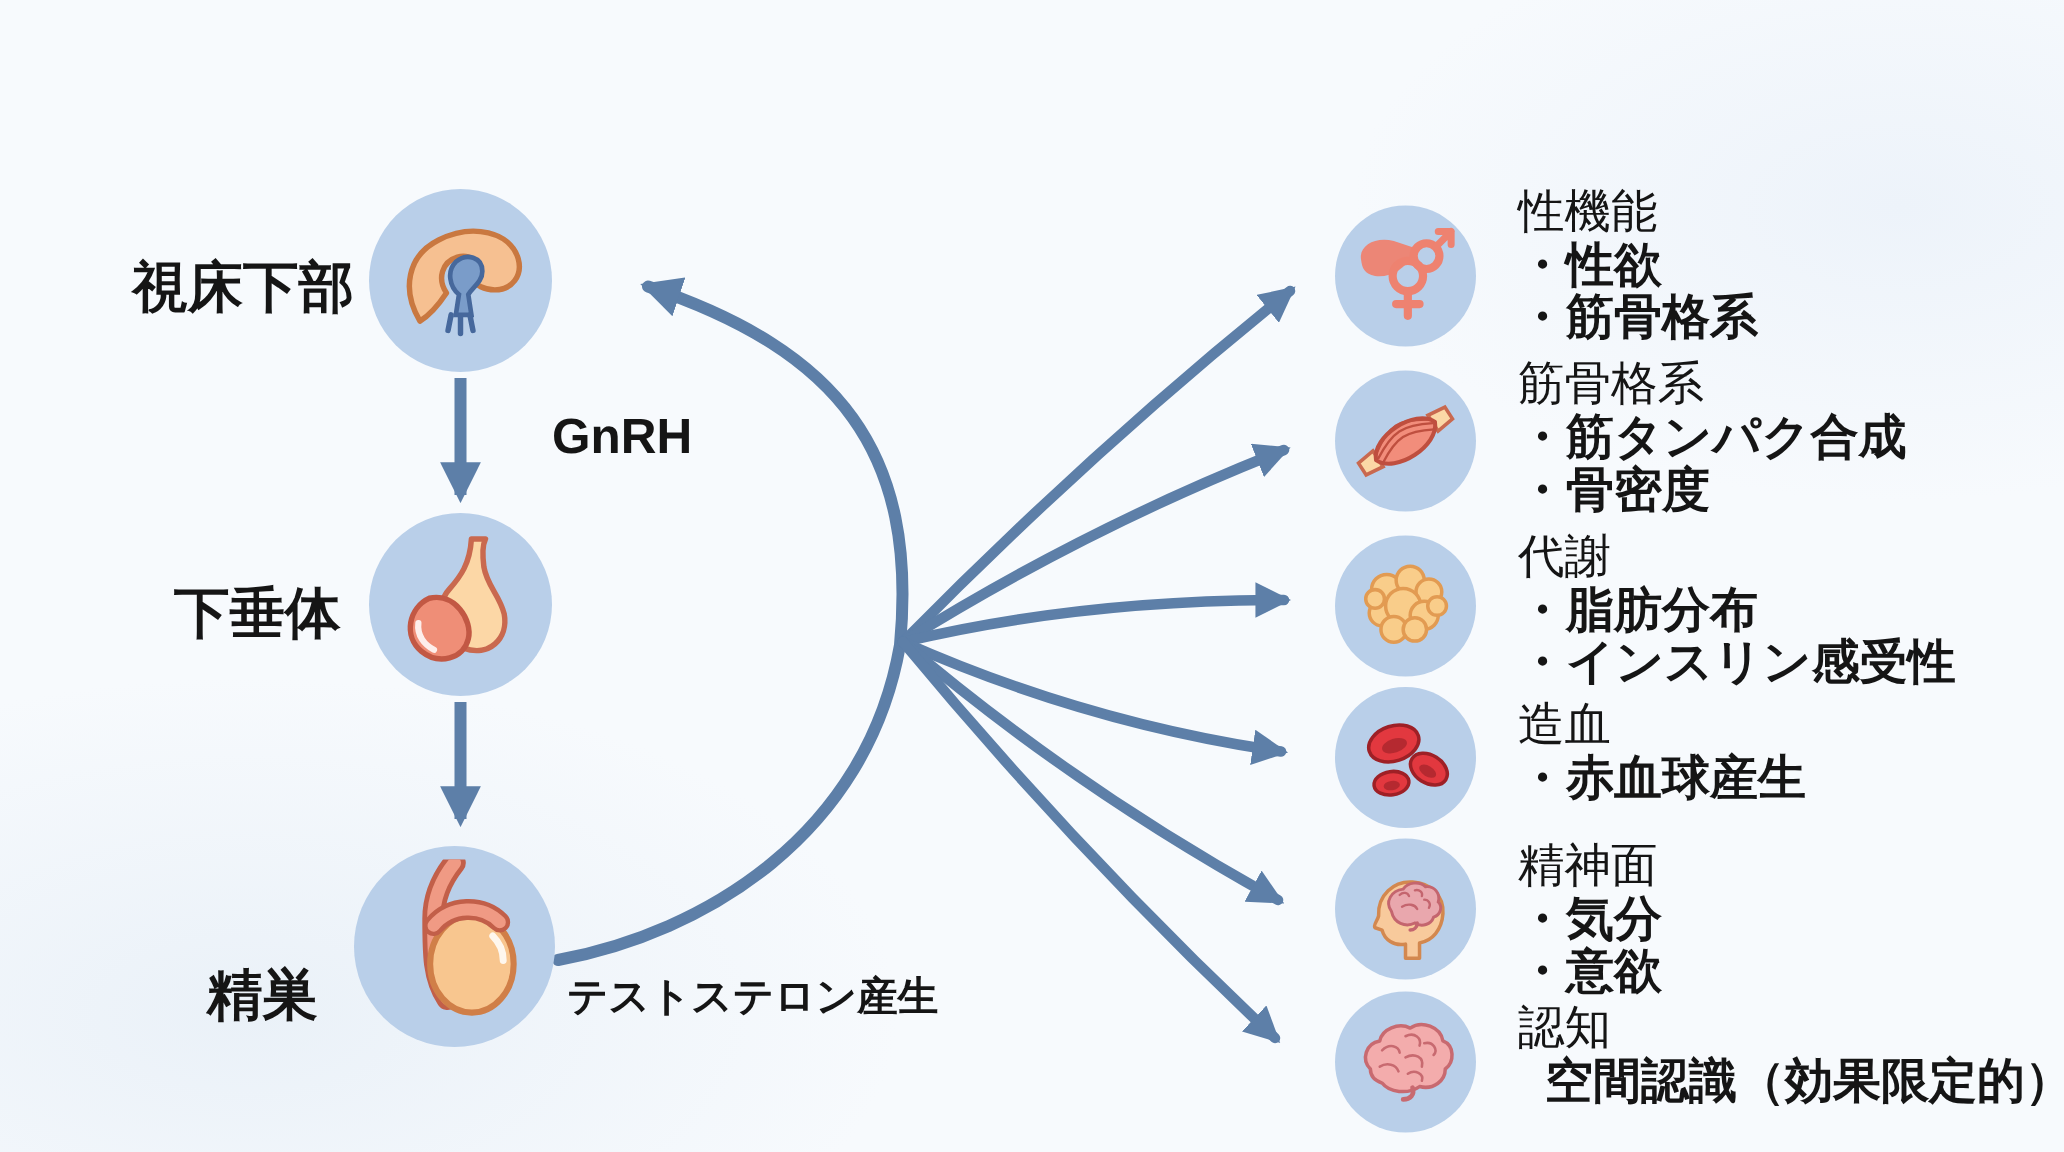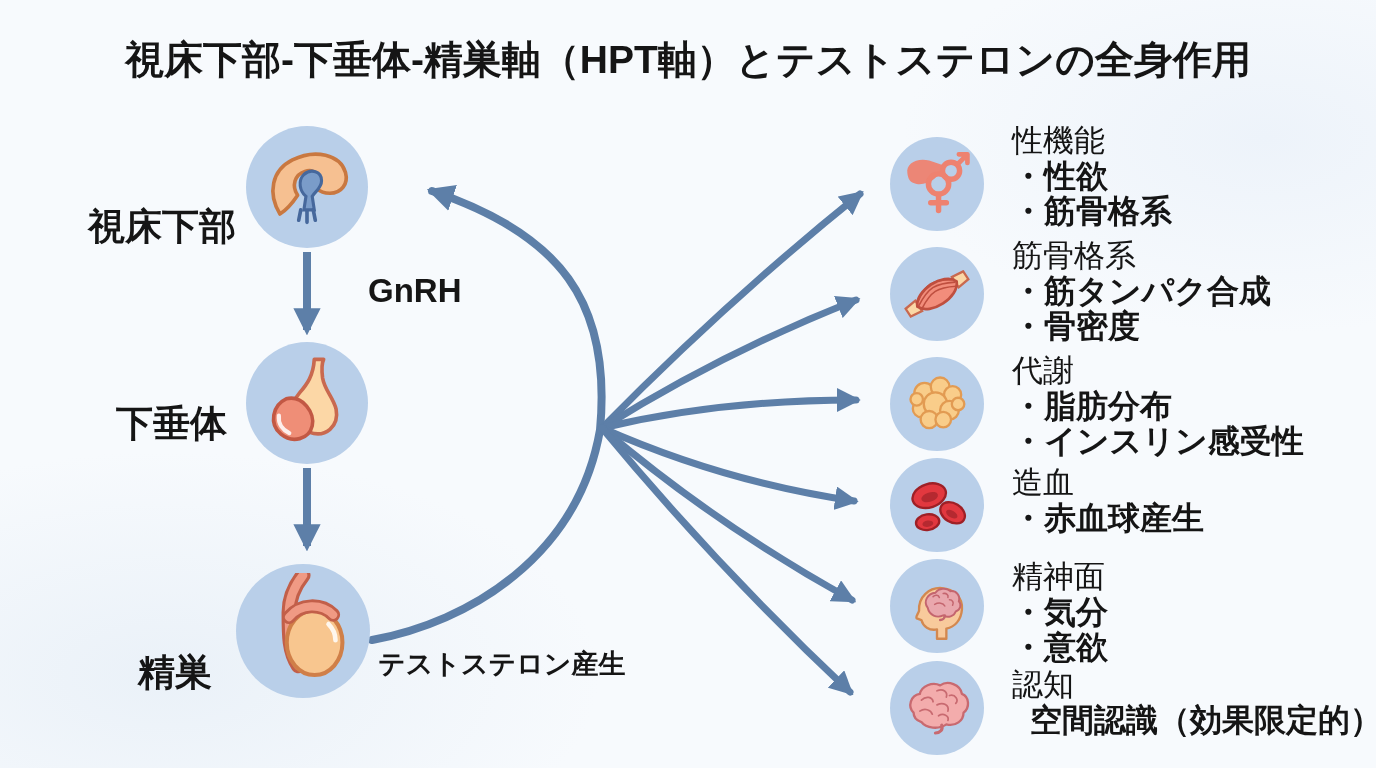--- a/index.html
+++ b/index.html
@@ -15,34 +15,33 @@
   .title{
     position:absolute;top:33px;left:0;width:100%;text-align:center;
     font-size:39px;font-weight:bold;white-space:nowrap;
   }
   .arrow-layer{position:absolute;top:0;left:0;pointer-events:none;}
   .circle{
     position:absolute;border-radius:50%;background:#b9cfe9;
     display:flex;align-items:center;justify-content:center;
   }
   .circle svg{display:block;}
-  .node-label{position:absolute;font-weight:bold;font-size:37px;white-space:nowrap;margin-top:35px;}
+  .node-label{position:absolute;font-weight:bold;font-size:37px;white-space:nowrap;}
   .hormone-label{position:absolute;font-weight:bold;font-size:33px;white-space:nowrap;}
   .prod-label{position:absolute;font-weight:bold;font-size:27px;white-space:nowrap;}
   .target{position:absolute;left:1012px;white-space:nowrap;}
   .t-title{font-size:31px;font-weight:normal;line-height:37px;}
   .t-bullet{font-size:32px;font-weight:bold;line-height:35px;}
   .t-bullet.indent{margin-left:18px;}
 </style>
 </head>
 <body>
 
 <div class="canvas">
 
-  <div class="title">視床下部-下垂体-精巣軸（HPT軸）とテストステロンの全身作用</div>
 
   <svg class="arrow-layer" width="1376" height="768" viewBox="0 0 1376 768">
     <defs>
       <marker id="ah" viewBox="0 0 10 10" refX="8" refY="5" markerWidth="3.4" markerHeight="3.4" orient="auto">
         <path d="M0 0 L10 5 L0 10 Z" fill="#5d7fa8"></path>
       </marker>
     </defs>
 
     <path d="M372 640 C470 622 578 556 600 430 C612 302 560 234 432 191" fill="none" stroke="#5d7fa8" stroke-width="8" stroke-linecap="round" marker-end="url(#ah)"></path>
 
@@ -51,22 +50,22 @@
     <path d="M602 428 Q720 400 856 400" fill="none" stroke="#5d7fa8" stroke-width="7" stroke-linecap="round" marker-end="url(#ah)"></path>
     <path d="M602 428 Q724 482 854 501" fill="none" stroke="#5d7fa8" stroke-width="7" stroke-linecap="round" marker-end="url(#ah)"></path>
     <path d="M602 428 Q716 525 852 600" fill="none" stroke="#5d7fa8" stroke-width="7" stroke-linecap="round" marker-end="url(#ah)"></path>
     <path d="M602 428 Q718 568 850 692" fill="none" stroke="#5d7fa8" stroke-width="7" stroke-linecap="round" marker-end="url(#ah)"></path>
 
     <path d="M307 252 L307 330" fill="none" stroke="#5d7fa8" stroke-width="8" marker-end="url(#ah)"></path>
     <path d="M307 468 L307 546" fill="none" stroke="#5d7fa8" stroke-width="8" marker-end="url(#ah)"></path>
   </svg>
 
   <div class="node-label" style="left:88px;top:167px;">視床下部</div>
-  <div class="node-label" style="left:116px;top:364px;">下垂体</div>
-  <div class="node-label" style="left:138px;top:613px;">精巣</div>
+  <div class="node-label" style="left:116px;top:384px;">下垂体</div>
+  <div class="node-label" style="left:138px;top:639px;">精巣</div>
 
   <div class="hormone-label" style="left:331px;top:272px;margin-left:37px;">GnRH</div>
   <div class="prod-label" style="left:378px;top:646px;">テストステロン産生</div>
 
   <div class="circle" style="left:246px;top:126px;width:122px;height:122px;">
     <svg width="104" height="104" viewBox="0 0 100 100">
       <path d="M24 76 C12 56 16 34 36 24 C58 13 82 19 87 36 C90 47 83 56 72 56 C64 56 60 52 60 52 C65 41 58 32 48 35 C38 38 35 49 41 58 C35 67 29 73 24 76 Z" fill="#f6c091" stroke="#c97840" stroke-width="3.5" stroke-linejoin="round"></path>
       <path d="M47 38 C54 32 64 35 64 44 C64 51 58 54 55 59 L57 72 L47 72 L49 59 C43 54 41 44 47 38 Z" fill="#7a9cc9" stroke="#46689c" stroke-width="3"></path>
       <path d="M44 72 L42 82 M50 73 L50 84 M56 72 L58 82" stroke="#46689c" stroke-width="3.5" fill="none" stroke-linecap="round"></path>
     </svg>

